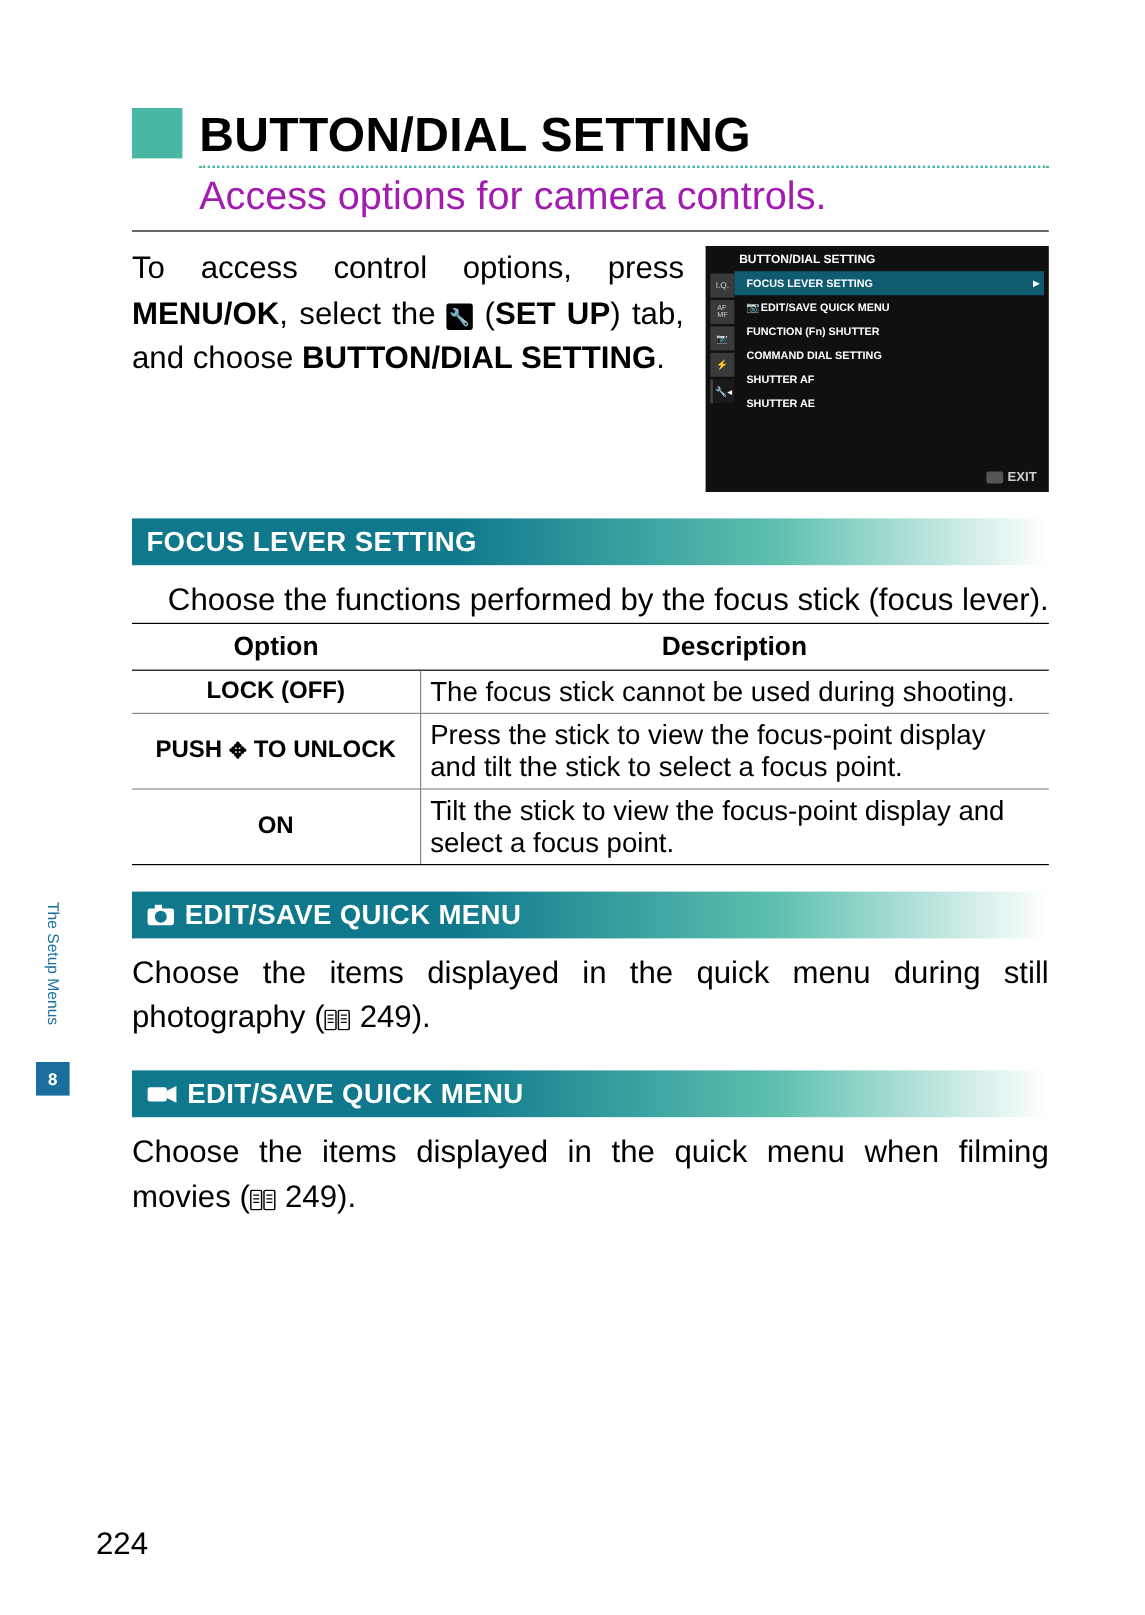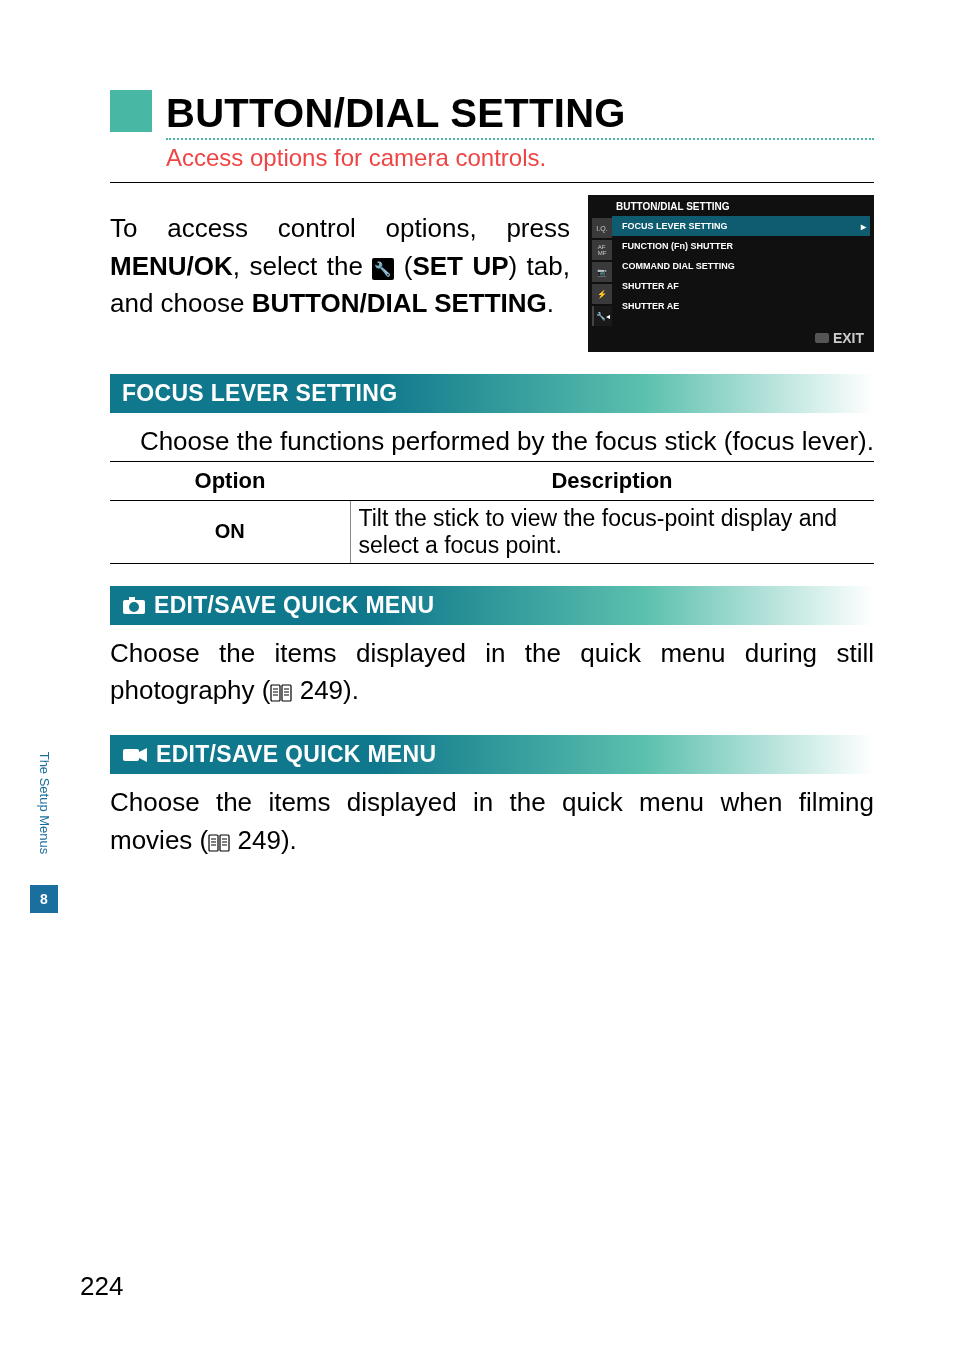--- a/index.html
+++ b/index.html
@@ -37,26 +37,26 @@
     font-weight: bold;
     text-align: center;
     line-height: 28px;
   }
 
   
   .h1-row { display: flex; align-items: flex-end; gap: 14px; }
   .h1-marker { width: 42px; height: 42px; background: #48b7a4; margin-bottom: 4px; }
   .h1 { font-size: 40px; font-weight: 800; letter-spacing: 0.3px; }
   .dots { margin-left: 56px; border-bottom: 2px dotted #48b7a4; margin-top: 2px; }
-  .subtitle { margin-left: 56px; font-size: 24px; color: #ef4444; margin-top: 4px; }
+  .subtitle { margin-left: 56px; font-size: 33px; color: #a21caf; margin-top: 4px; }
   .hr-thin { border: none; border-top: 1px solid #000; margin: 10px 0 12px 0; }
 
   
   .intro-row { display: flex; gap: 18px; align-items: flex-start; }
-  .intro-text { flex: 1; font-size: 26px; line-height: 1.45; text-align: justify; margin-top: 15px; }
+  .intro-text { flex: 1; font-size: 26px; line-height: 1.45; text-align: justify; }
   .intro-text .bold { font-weight: 700; }
   .wrench-badge {
     display: inline-block;
     width: 22px; height: 22px;
     background: #000;
     color: #fff;
     font-size: 14px;
     text-align: center;
     line-height: 22px;
     border-radius: 2px;
@@ -95,21 +95,21 @@
   .menu-items { flex: 1; }
   .menu-item {
     display: flex; align-items: center; justify-content: space-between;
     height: 20px;
     padding: 0 4px 0 10px;
     font-size: 9px; font-weight: bold;
   }
   .menu-item.hl { background: #0f5b6f; }
   .menu-item .arrow { font-size: 10px; }
   .menu-item .pre-icon { display: inline-block; width: 10px; text-align: center; margin-right: 2px; }
-  .menu-footer { display: flex; justify-content: flex-end; gap: 4px; align-items: center; font-size: 14px; font-weight: bold; padding: 4px 6px 2px 0; color: #ccc; }
+  .menu-footer { display: flex; justify-content: flex-end; gap: 4px; align-items: center; font-size: 11px; font-weight: bold; padding: 4px 6px 2px 0; color: #ccc; margin-top: 42px; }
   .menu-footer .btn-icon {
     display: inline-block; width: 14px; height: 10px;
     background: #555; border-radius: 2px;
   }
 
   
   .banner {
     margin-top: 22px;
     background: linear-gradient(to right, #0f788c 0%, #0f788c 35%, #5cc0ae 70%, #ffffff 100%);
     color: #fff;
@@ -214,20 +214,23 @@
           <span>🔧</span>
             <span class="tri">◂</span>
         </div>
       </div>
       <div class="menu-items">
         <div class="menu-item hl">
           <span>FOCUS LEVER SETTING</span>
           <span class="arrow">▸</span>
         </div>
         <div class="menu-item">
+          <span><span class="pre-icon">📷</span><span>EDIT/SAVE QUICK MENU</span></span>
+        </div>
+        <div class="menu-item">
             <span>FUNCTION (Fn) SHUTTER</span>
           </div>
         <div class="menu-item">
             <span>COMMAND DIAL SETTING</span>
           </div>
         <div class="menu-item">
             <span>SHUTTER AF</span>
           </div>
         <div class="menu-item">
             <span>SHUTTER AE</span>
@@ -247,20 +250,30 @@
 <div class="section-body">Choose the functions performed by the focus stick (focus lever).</div>
 
 <table class="opt">
   <thead>
     <tr>
       <th>Option</th>
       <th>Description</th>
     </tr>
   </thead>
   <tbody>
+    <tr>
+      <td class="opt-name">LOCK (OFF)</td>
+      <td>The focus stick cannot be used during shooting.</td>
+    </tr>
+    <tr>
+      <td class="opt-name">
+        <span>PUSH <span class="stick-icon">✥</span> TO UNLOCK</span>
+      </td>
+      <td>Press the stick to view the focus-point display and tilt the stick to select a focus point.</td>
+    </tr>
     <tr>
       <td class="opt-name">ON</td>
       <td>Tilt the stick to view the focus-point display and select a focus point.</td>
     </tr>
   </tbody>
 </table>
 
 <div class="banner">
   <span class="b-icon">
     <svg width="24" height="20" viewBox="0 0 24 20">

